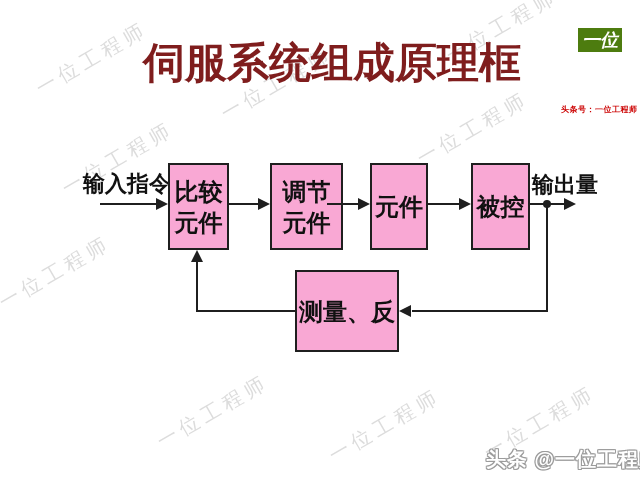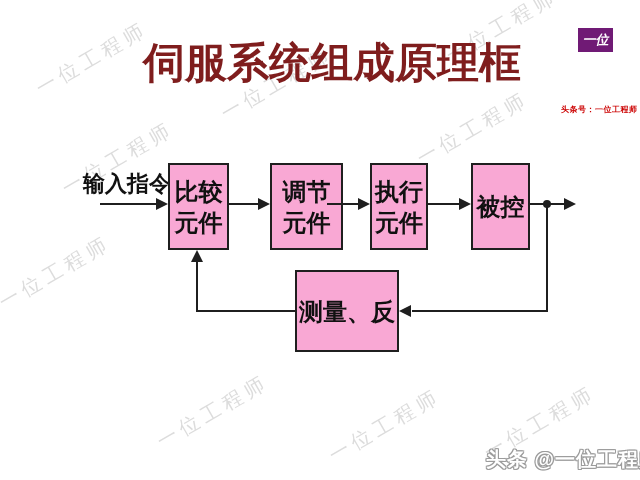--- a/index.html
+++ b/index.html
@@ -8,23 +8,23 @@
     font-family:"Liberation Sans","DejaVu Sans",sans-serif;
   }
   
   .title{
     position:absolute;left:143px;top:36px;width:390px;height:56px;
     font-size:42px;font-weight:700;color:#7f1d1d;line-height:54px;
     white-space:nowrap;letter-spacing:0px;
   }
   
   .badge{
-    position:absolute;left:578px;top:28px;width:35px;height:24px;background:#701a75;
+    position:absolute;left:578px;top:28px;width:44px;height:24px;background:#4d7c0f;
     display:flex;align-items:center;justify-content:center;
-    color:#ffffff;font-size:13px;font-weight:700;font-style:italic;
+    color:#ffffff;font-size:18px;font-weight:700;font-style:italic;
   }
   .badge-caption{
     position:absolute;left:561px;top:56px;width:80px;
     font-size:8px;font-weight:700;color:#cc0000;white-space:nowrap;letter-spacing:0.5px;margin-top:48px;
   }
   
   .wm{
     position:absolute;width:130px;text-align:center;
     font-size:20px;letter-spacing:5px;color:rgba(140,140,140,0.30);
     transform:rotate(-30deg);white-space:nowrap;pointer-events:none;
@@ -69,31 +69,31 @@
   <div class="wm" style="left:475px;top:409px;">一位工程师</div>
 
   <div class="title">伺服系统组成原理框</div>
 
   <div class="badge">
     <span>一位</span>
   </div>
   <div class="badge-caption">头条号：一位工程师</div>
 
   <div class="flabel" style="left:83px;top:169px;">输入指令</div>
+  <div class="flabel" style="left:532px;top:170px;">输出量</div>
 
   <div class="box" style="left:168px;top:163px;width:61px;height:87px;">
     <span>比较</span>
     <span>元件</span>
   </div>
   <div class="box" style="left:270px;top:163px;width:73px;height:87px;">
     <span>调节</span>
     <span>元件</span>
   </div>
   <div class="box" style="left:370px;top:163px;width:58px;height:87px;">
-    <span>执行</span>
     <span>元件</span>
   </div>
   <div class="box" style="left:471px;top:163px;width:59px;height:87px;">
     <span>被控</span>
   </div>
   <div class="box" style="left:295px;top:270px;width:104px;height:82px;text-align:right;">
     <span>测量、反</span>
   </div>
 
   <div class="hline" style="left:100px;top:203px;width:57px;"></div>

